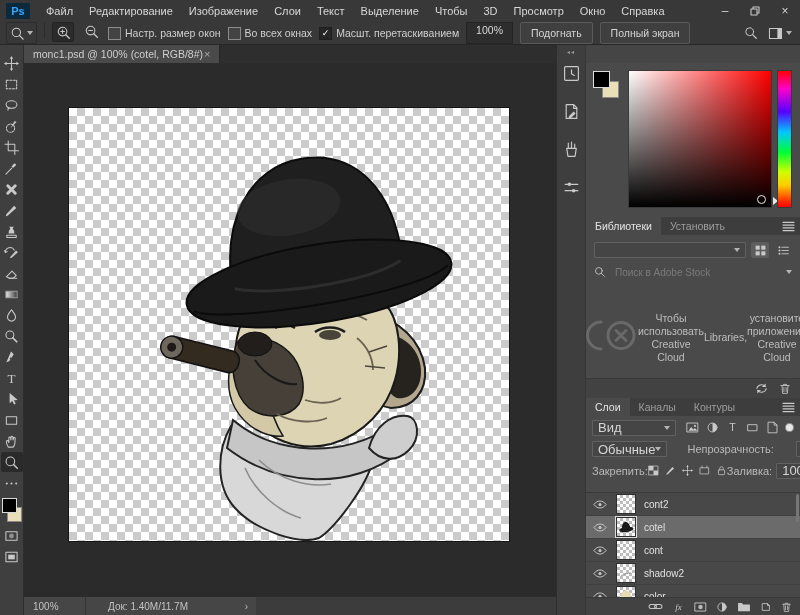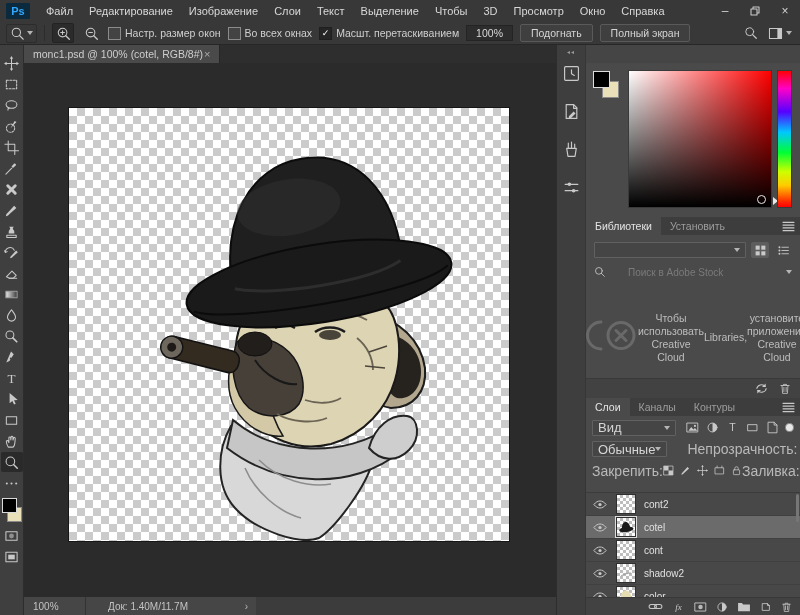--- a/index.html
+++ b/index.html
@@ -8,21 +8,21 @@
   .ic svg{stroke:#c9c9c9;fill:none;stroke-width:1.1px;stroke-linecap:round;stroke-linejoin:round}
   .ic svg .f{fill:#c9c9c9;stroke:none}
   
   .menubar{position:absolute;top:0;left:0;right:0;height:22px;display:flex;align-items:center;background:#383838;}
   .ps-logo{margin:0 8px 0 6px;width:24px;height:16px;background:#0b2a3d;color:#31a8ff;font-weight:bold;font-size:11px;display:flex;align-items:center;justify-content:center;border-radius:1px;}
   .menu-items{display:flex;height:100%;align-items:center}
   .menu-items span{padding:0 8px;color:#d8d8d8;font-size:11px;cursor:default}
   .win-controls{margin-left:auto;display:flex;height:100%}
   .win-controls .wc{width:30px;height:100%;display:flex;align-items:center;justify-content:center;color:#cfcfcf;font-size:12px}
   
-  .optionsbar{position:absolute;top:22px;left:0;right:0;height:22px;background:#383838;border-bottom:1px solid #272727;display:flex;align-items:center;padding-left:6px;gap:7px}
+  .optionsbar{position:absolute;top:22px;left:0;right:0;height:22px;background:#383838;border-bottom:1px solid #272727;display:flex;padding-left:6px;gap:7px}
   .toolpreset{display:flex;align-items:center;gap:2px;padding:1px 3px;border:1px solid #2c2c2c;border-radius:2px}
   .vsep{width:1px;height:16px;background:#2c2c2c}
   .zbtn{width:20px;height:18px;display:flex;align-items:center;justify-content:center;border-radius:2px}
   .zbtn.active{background:#2b2b2b;border:1px solid #232323}
   .opt{display:flex;align-items:center;gap:4px;color:#cfcfcf;font-size:10.5px}
   .cb{width:11px;height:11px;border:1px solid #8b8b8b;background:#434343;display:flex;align-items:center;justify-content:center;font-size:9px;color:#fff}
   .cb.checked{background:#252525;border-color:#1f1f1f}
   .numfield{background:#2d2d2d;border:1px solid #242424;padding:1px 9px;font-size:10.5px;color:#d9d9d9}
   .pbtn{background:#3f3f3f;border:1px solid #5a5a5a;border-radius:2px;padding:2px 10px;font-size:10.5px;color:#d4d4d4}
   .ob-right{margin-left:auto;display:flex;align-items:center;gap:10px;margin-right:8px}
@@ -73,37 +73,37 @@
     background:linear-gradient(to bottom,#ff0004,#ff00c8 13%,#5500ff 30%,#00c8ff 45%,#00ff33 60%,#ccff00 74%,#ffcc00 84%,#ff2a00 96%,#ff0004)}
   .c-huearrow{position:absolute;right:22px;bottom:12px;width:0;height:0;border-top:4px solid transparent;border-bottom:4px solid transparent;border-left:5px solid #e8e8e8}
   
   #libPanel{top:172px;height:181px}
   #libPanel .pbody{top:18px}
   .lib-row1{display:flex;align-items:center;gap:5px;margin:7px 8px 0 8px}
   .sel{display:flex;align-items:center;justify-content:space-between;background:#454545;border:1px solid #616161;border-radius:1px;height:16px;padding:0 5px;font-size:13px;color:#d6d6d6;box-sizing:border-box}
   .lib-sel{flex:1}
   .viewbtn{width:18px;height:16px;display:flex;align-items:center;justify-content:center;border-radius:2px}
   .viewbtn.active{background:#5d5d5d}
-  .lib-search{display:flex;align-items:center;gap:22px;margin:8px 8px 0 8px;color:#7a7a7a;font-size:10px}
+  .lib-search{display:flex;align-items:center;gap:9px;margin:8px 8px 0 8px;color:#7a7a7a;font-size:10px}
   .lib-search .ph{flex:1}
   .lib-center{position:absolute;left:0;right:0;top:62px;bottom:20px;display:flex;flex-direction:row;align-items:center;justify-content:flex-start;text-align:center}
   .cc-logo{margin:4px 0 8px 0;opacity:.75}
   .lib-msg{font-size:10.5px;color:#bdbdbd;line-height:13px}
   .lib-install{margin-top:10px;font-size:11px;font-weight:bold;color:#e2e2e2;text-decoration:underline}
   .lib-foot{position:absolute;left:0;right:0;bottom:0;height:19px;background:#424242;border-top:1px solid #393939;display:flex;align-items:center;justify-content:flex-end;gap:10px;padding-right:9px}
   
   #layersPanel{top:353px;bottom:0}
   #layersPanel .pbody{top:18px}
   .lr-filter{display:flex;align-items:center;gap:6px;height:19px;padding:2px 6px 0 6px}
   .f-sel{width:88px}
   .f-icons{display:flex;align-items:center;gap:7px;margin-left:4px}
   .f-dot{margin-left:auto;width:7px;height:7px;border-radius:50%;background:#e8e8e8;border:1px solid #888}
   .lr-blend{display:flex;align-items:center;height:20px;padding:2px 6px 0 6px;gap:20px}
   .b-sel{width:104px}
-  .lbl{font-size:14px;color:#b9b9b9;white-space:nowrap}
+  .lbl{font-size:11px;color:#b9b9b9;white-space:nowrap}
   .o-sel{width:46px;margin-left:2px}
   .lr-lock{display:flex;align-items:center;height:17px;padding:3px 6px 0 6px;}
   .lock-icons{display:flex;align-items:center;gap:6px}
   .lr-lock .right{margin-left:auto;display:flex;align-items:center;gap:2px}
   .layers-list{position:absolute;left:0;right:0;top:76px;bottom:17px;background:#484848;overflow:hidden;border-top:1px solid #3b3b3b}
   .layer-row{display:flex;align-items:center;height:22px;border-bottom:1px solid #404040;padding-left:4px}
   .layer-row.selected{background:#6b6b6b}
   .eye{width:20px;display:flex;justify-content:center}
   .thumb{position:relative;width:18px;height:18px;margin:0 8px 0 6px;border:1px solid #2f2f2f;
     background:conic-gradient(#bdbdbd 0 25%,#fdfdfd 0 50%,#bdbdbd 0 75%,#fdfdfd 0) 0 0/6px 6px;}

